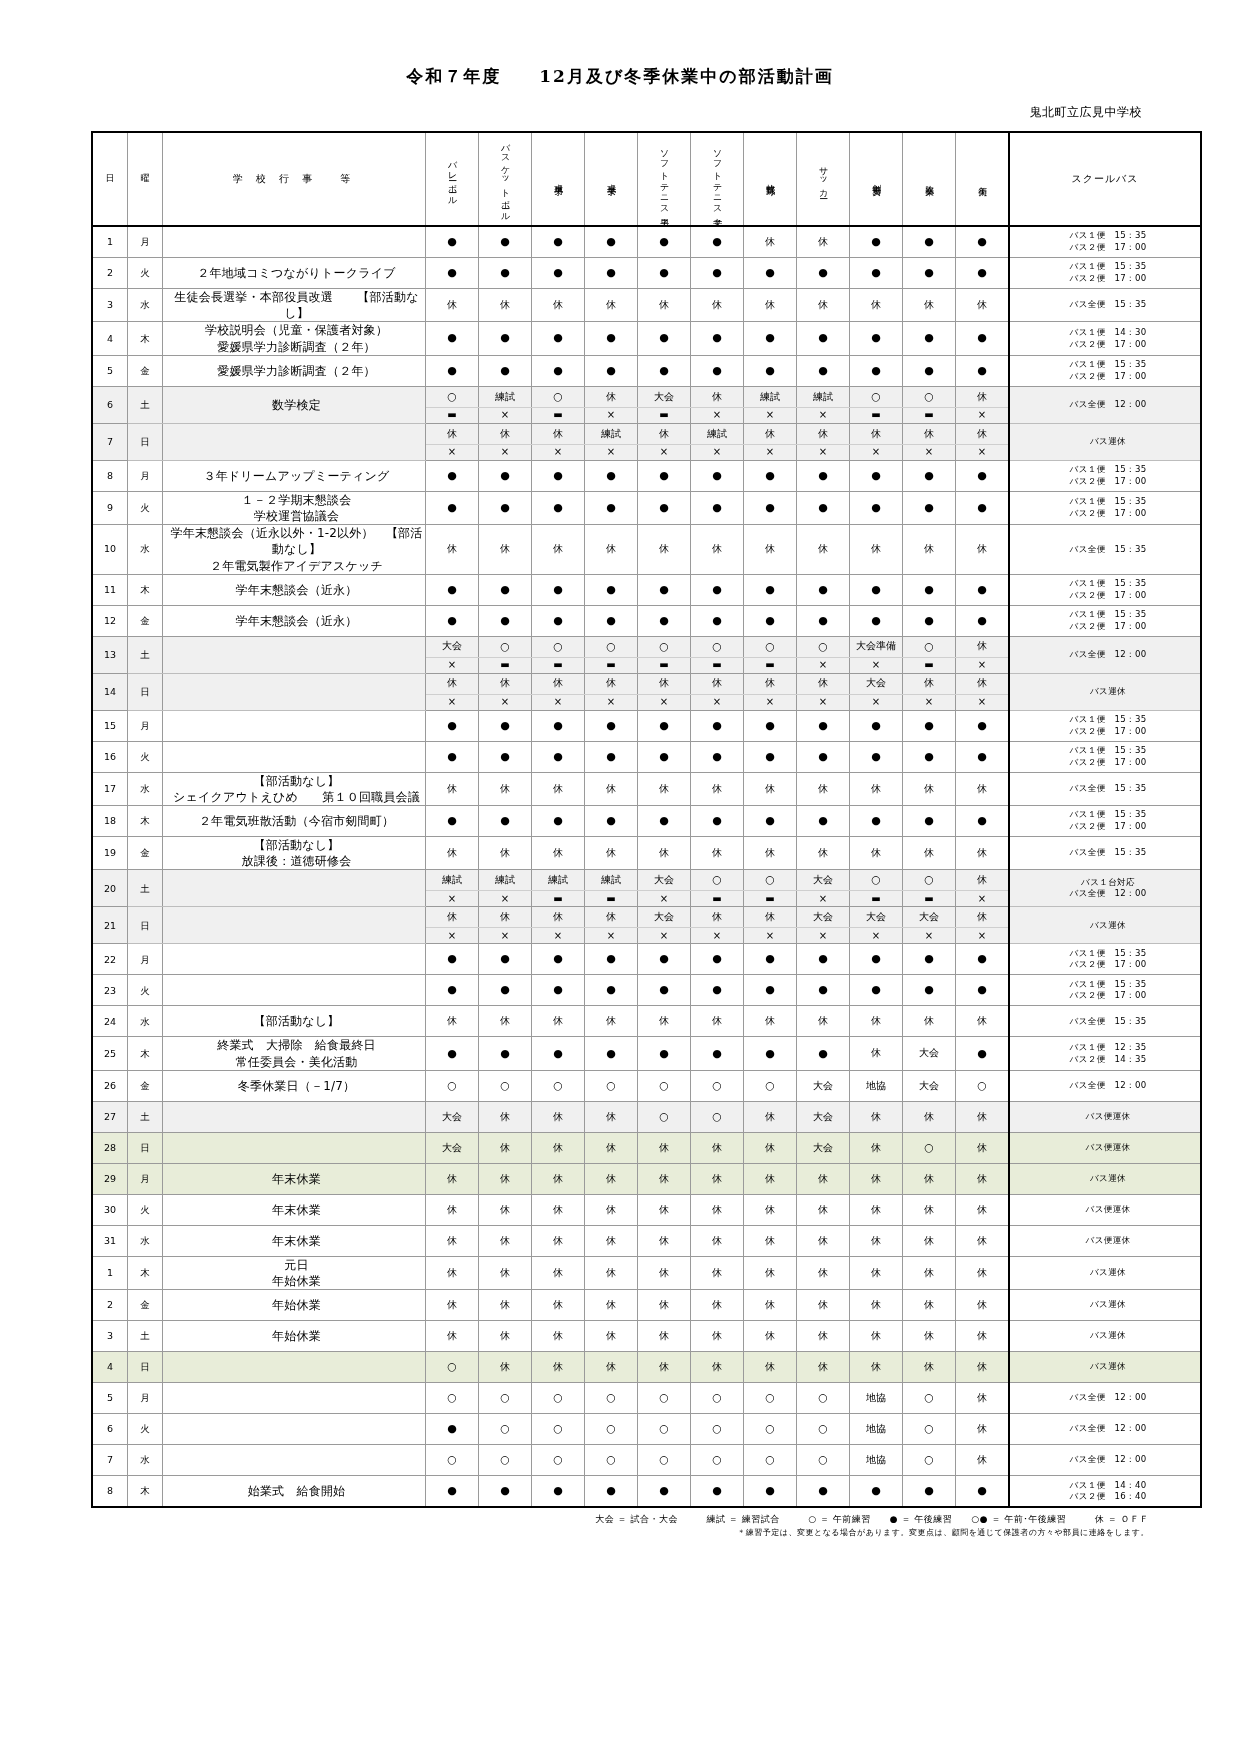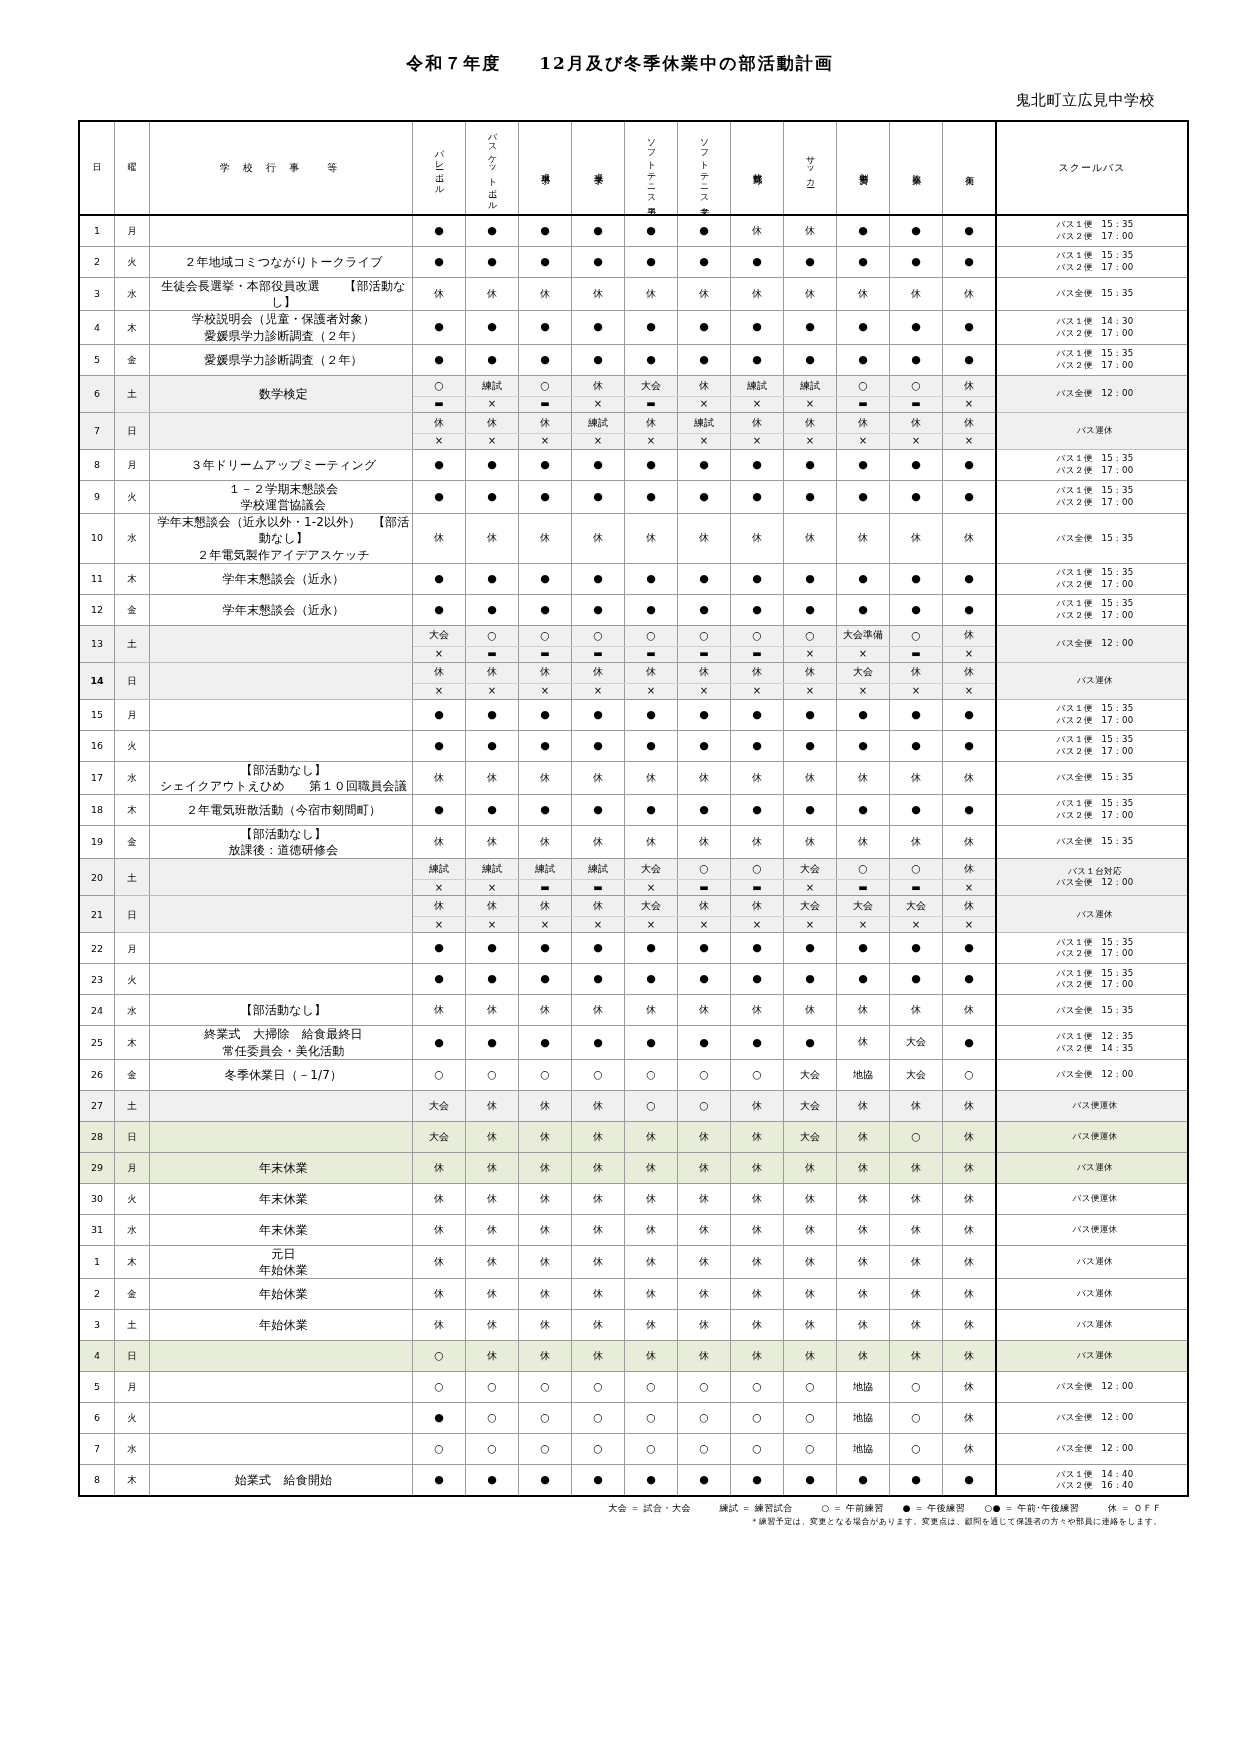--- a/index.html
+++ b/index.html
@@ -2,32 +2,32 @@
 <html lang="ja"><head>
 <meta charset="utf-8">
 <style>
   html,body{margin:0;padding:0;background:#fff;}
   body{
     width:1240px;height:1754px;
     font-family:"DejaVu Sans","Liberation Sans",sans-serif;
     color:#000;
     -webkit-font-smoothing:none;
   }
-  .page{position:relative;width:1240px;height:1256px;box-sizing:border-box;padding:0;}
+  .page{position:relative;width:1240px;height:1256px;box-sizing:border-box;padding:13px;}
   .doc-title{
     text-align:center;
     font-size:17px;
     font-weight:700;
     letter-spacing:2px;
     padding-top:52px;
     font-family:"DejaVu Serif","Liberation Serif",serif;
   }
   .school-name{
     text-align:right;
-    font-size:15px;
+    font-size:12px;
     padding-right:85px;
     padding-top:16px;
     letter-spacing:.5px;
   }
   .table-wrap{padding:10px 78px 0 78px;}
   table.sched{
     border-collapse:collapse;
     width:1084px;
     table-layout:fixed;
     font-size:9px;
@@ -432,21 +432,21 @@
             <td class="c-club"><span class="mark">▬</span></td>
             <td class="c-club"><span class="mark">▬</span></td>
             <td class="c-club"><span class="mark">▬</span></td>
             <td class="c-club"><span class="mark">▬</span></td>
             <td class="c-club"><span class="mark">×</span></td>
             <td class="c-club"><span class="mark">×</span></td>
             <td class="c-club"><span class="mark">▬</span></td>
             <td class="c-club lastclub"><span class="mark">×</span></td>
           </tr>
           <tr class="weekend main-of-split">
-            <td class="c-day dayc" rowspan="2" style="border-bottom: 1px solid rgb(154, 154, 154); font-weight: bold;">14</td>
+            <td class="c-day dayc" rowspan="2" style="border-bottom: 1px solid rgb(154, 154, 154);">14</td>
             <td class="c-dow dowc" rowspan="2">日</td>
             <td class="c-ev" rowspan="2">
               <div></div>
             </td>
             <td class="c-club" style="height: 20px; border-bottom: 1px solid rgb(207, 207, 207);"><span class="mark">休</span></td>
             <td class="c-club" style="height: 20px; border-bottom: 1px solid rgb(207, 207, 207);"><span class="mark">休</span></td>
             <td class="c-club" style="height: 20px; border-bottom: 1px solid rgb(207, 207, 207);"><span class="mark">休</span></td>
             <td class="c-club" style="height: 20px; border-bottom: 1px solid rgb(207, 207, 207);"><span class="mark">休</span></td>
             <td class="c-club" style="height: 20px; border-bottom: 1px solid rgb(207, 207, 207);"><span class="mark">休</span></td>
             <td class="c-club" style="height: 20px; border-bottom: 1px solid rgb(207, 207, 207);"><span class="mark">休</span></td>

